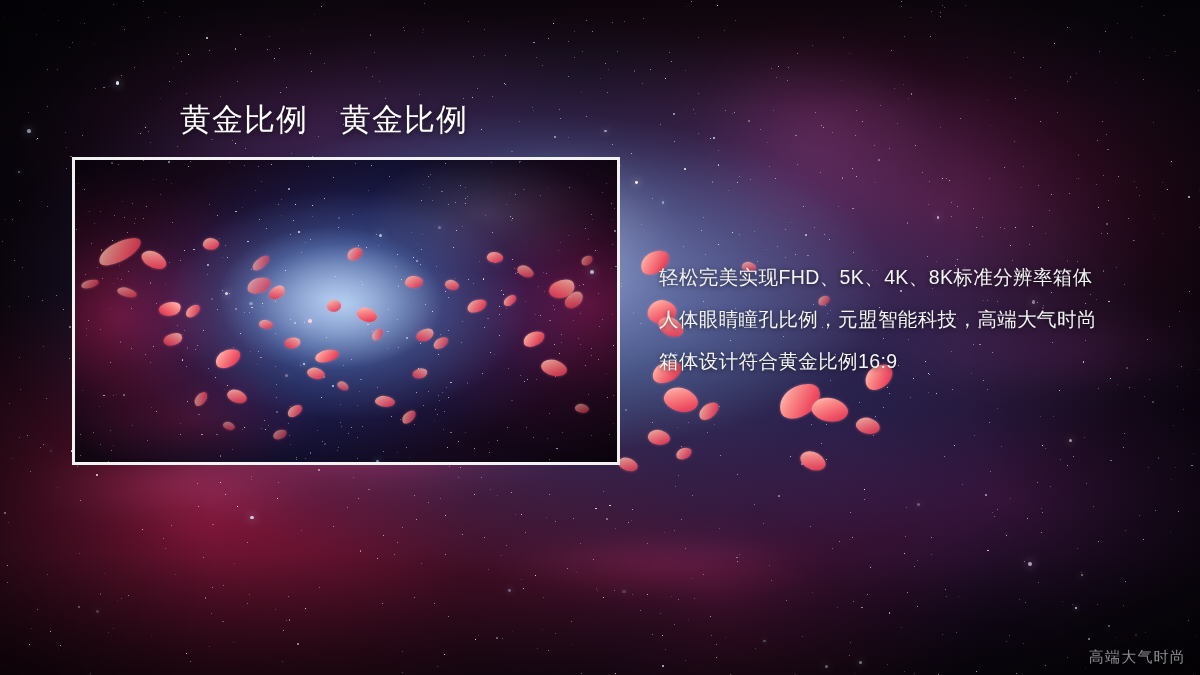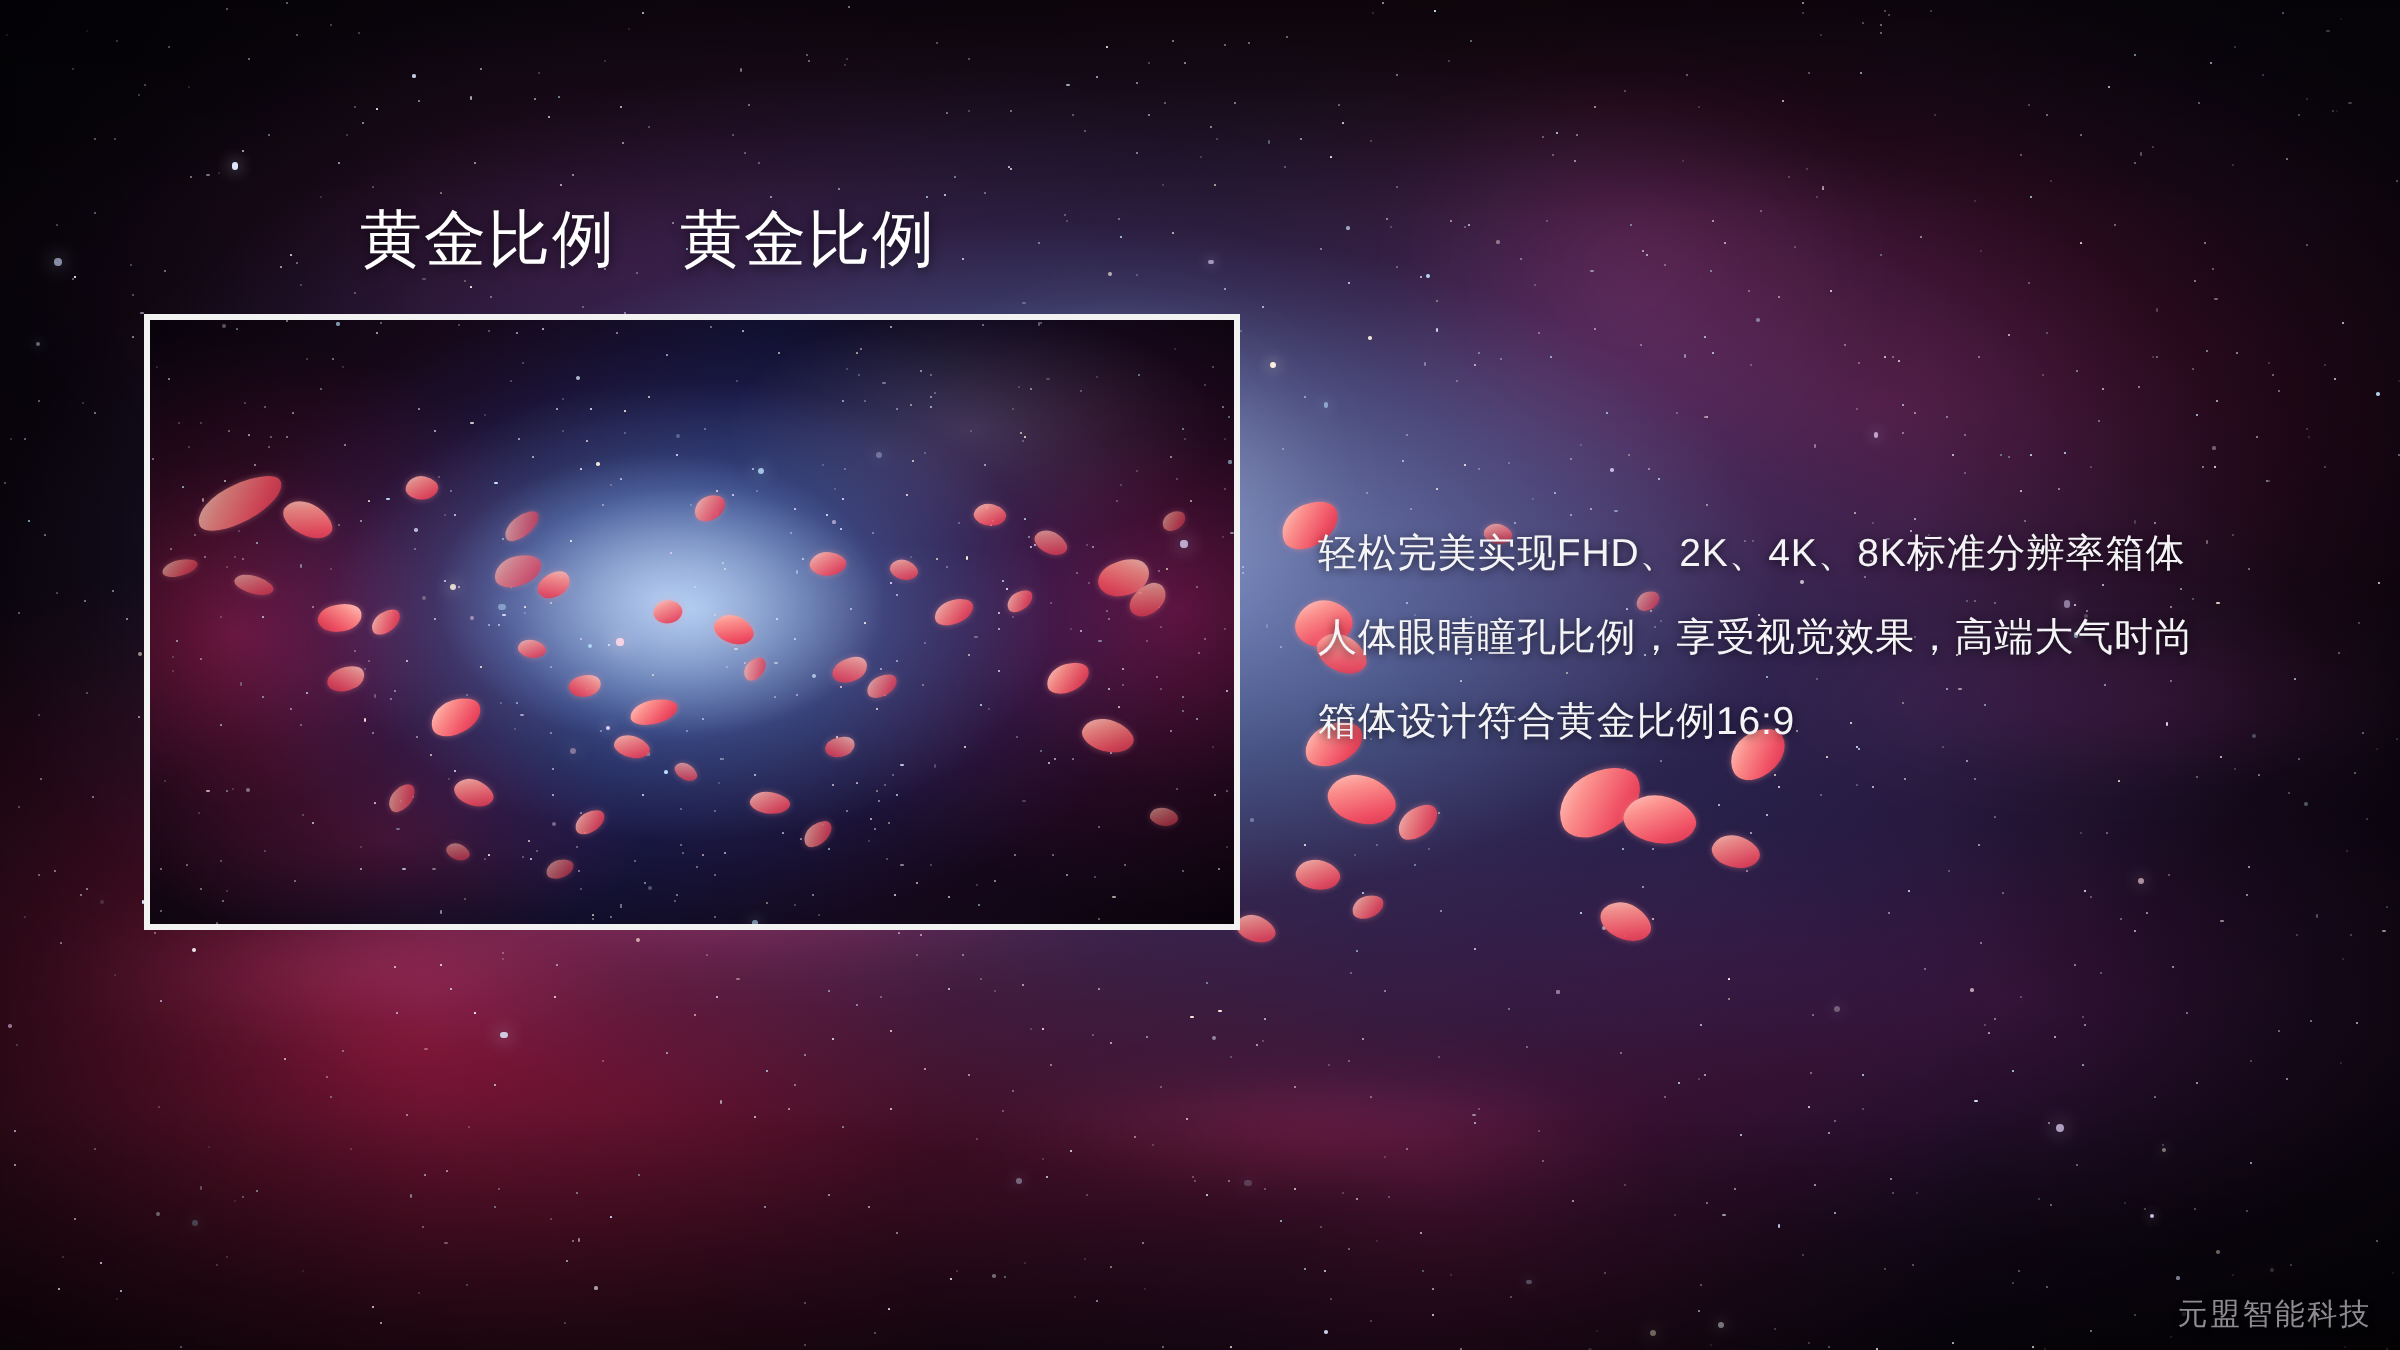--- a/index.html
+++ b/index.html
@@ -1682,20 +1682,20 @@
         <div class="petal" style="left:500px;top:244px;width:14px;height:9px;transform:rotate(18deg);opacity:0.8;"></div>
         <div class="petal" style="left:326px;top:252px;width:16px;height:10px;transform:rotate(-34deg);opacity:0.8;"></div>
         <div class="petal" style="left:262px;top:222px;width:12px;height:8px;transform:rotate(40deg);opacity:0.75;"></div>
         <div class="petal" style="left:198px;top:270px;width:14px;height:9px;transform:rotate(-12deg);opacity:0.7;"></div>
         <div class="petal" style="left:148px;top:262px;width:12px;height:8px;transform:rotate(30deg);opacity:0.7;"></div>
       </div>
     <div id="photo-vignette"></div>
   </div>
 
   <div id="body-text">
-    <div class="line">轻松完美实现FHD、2K、4K、8K标准分辨率箱体</div>
-    <div class="line">人体眼睛瞳孔比例，享受视觉效果，高端大气时尚</div>
+    <div class="line">轻松完美实现FHD、5K、4K、8K标准分辨率箱体</div>
+    <div class="line">人体眼睛瞳孔比例，元盟智能科技，高端大气时尚</div>
     <div class="line">箱体设计符合黄金比例16:9</div>
   </div>
 
-  <div id="watermark">元盟智能科技</div>
+  <div id="watermark">高端大气时尚</div>
 
 </div>
 
 </body></html>

